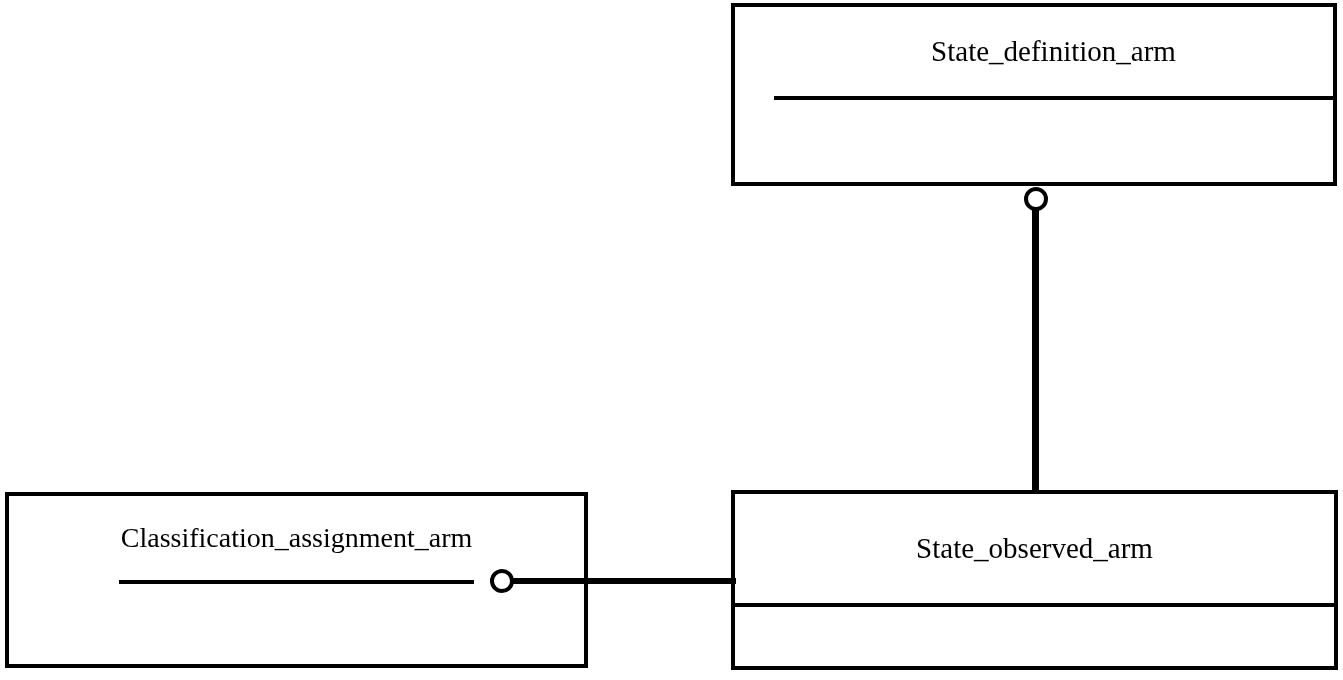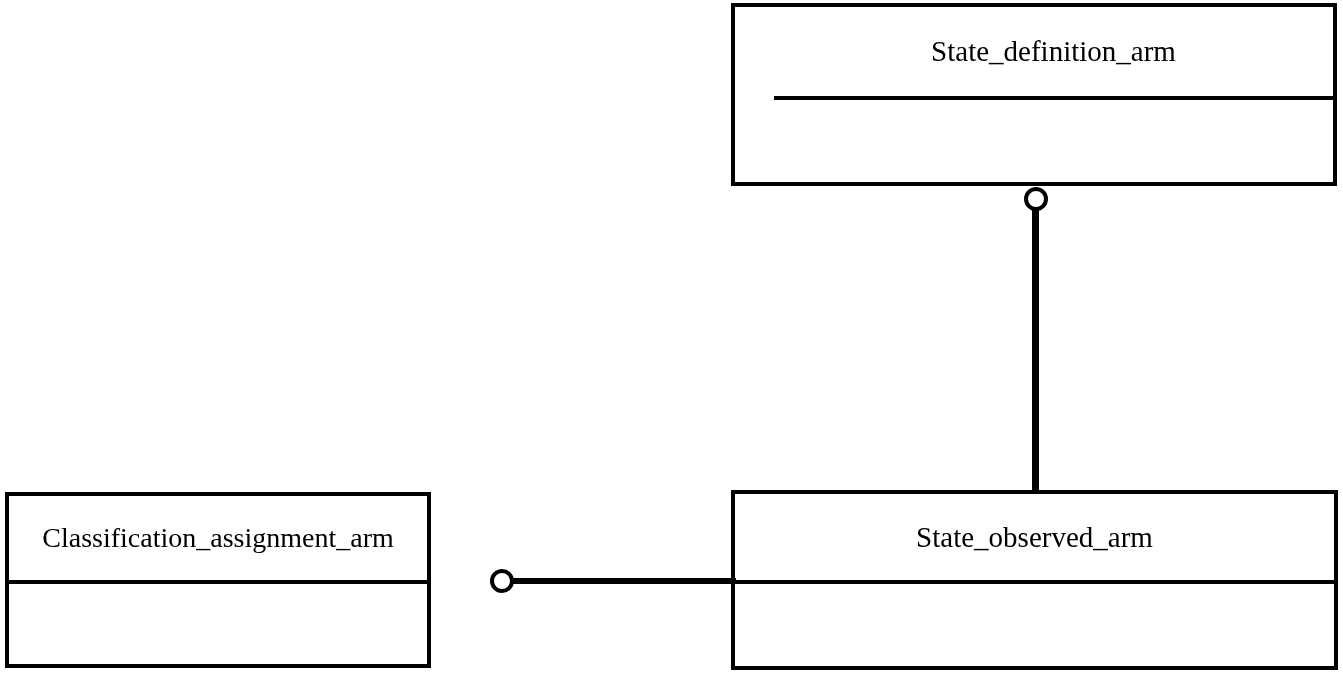--- a/index.html
+++ b/index.html
@@ -53,29 +53,29 @@
 
   
   #box-state-definition {
     left: 731px;  top: 3px;
     width: 606px; height: 183px; padding-left: 39px;
   }
   #box-state-definition .entity-title { height: 93px; }
 
   #box-classification-assignment {
     left: 5px;    top: 492px;
-    width: 426px; height: 176px;
+    width: 583px; height: 176px; align-items: center;
   }
   #box-classification-assignment .entity-title { height: 88px; }
 
   #box-state-observed {
     left: 731px;  top: 490px;
     width: 607px; height: 180px;
   }
-  #box-state-observed .entity-title { height: 90px; }
+  #box-state-observed .entity-title { height: 113px; }
 
   
   .conn-line {
     position: absolute;
     background: #000000;
   }
   #conn-vertical-definition-observed {
     left: 1032px;
     top: 198px;
     width: 7px;

